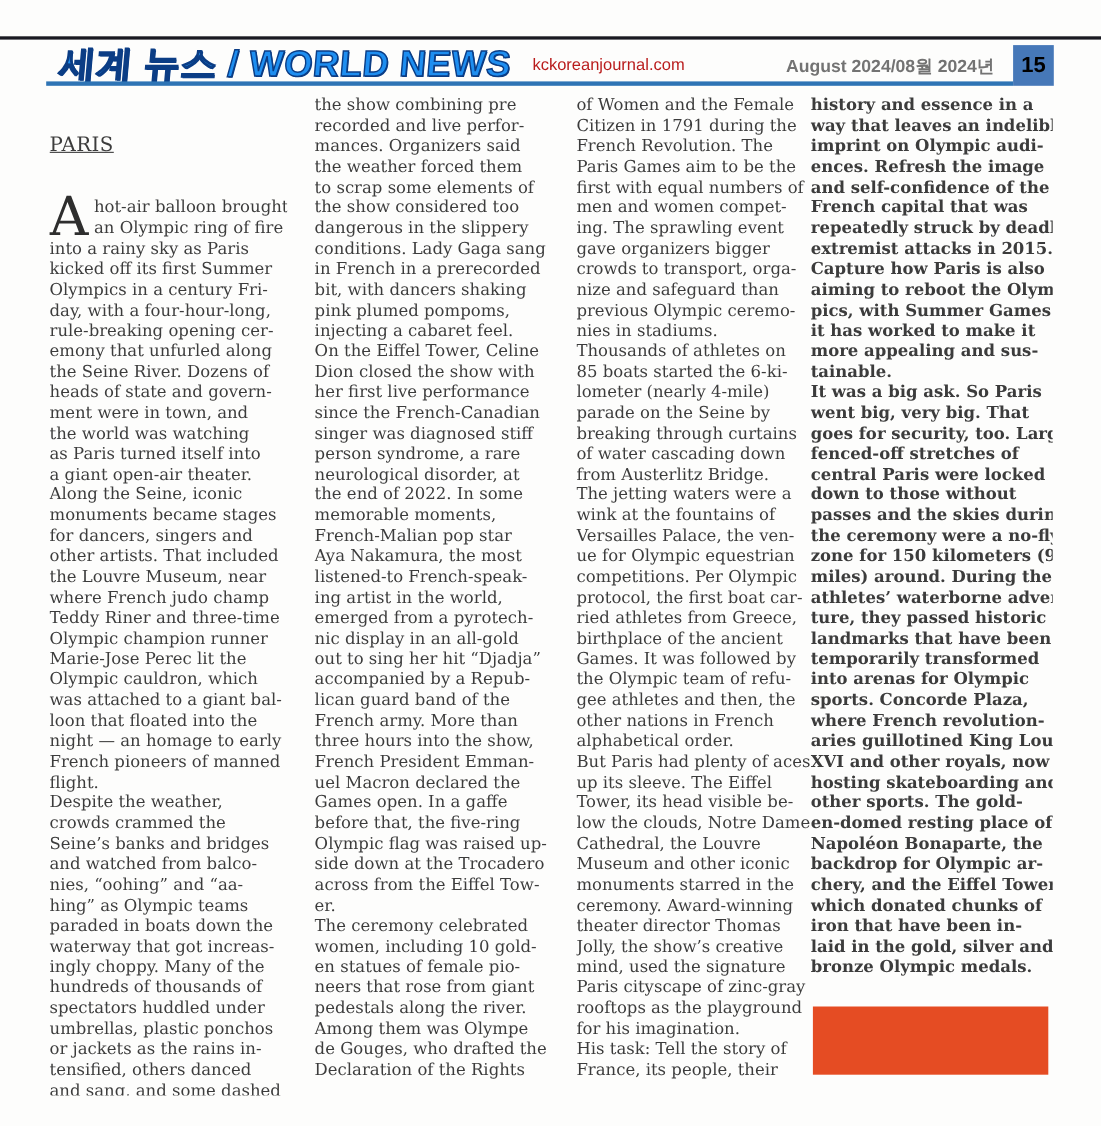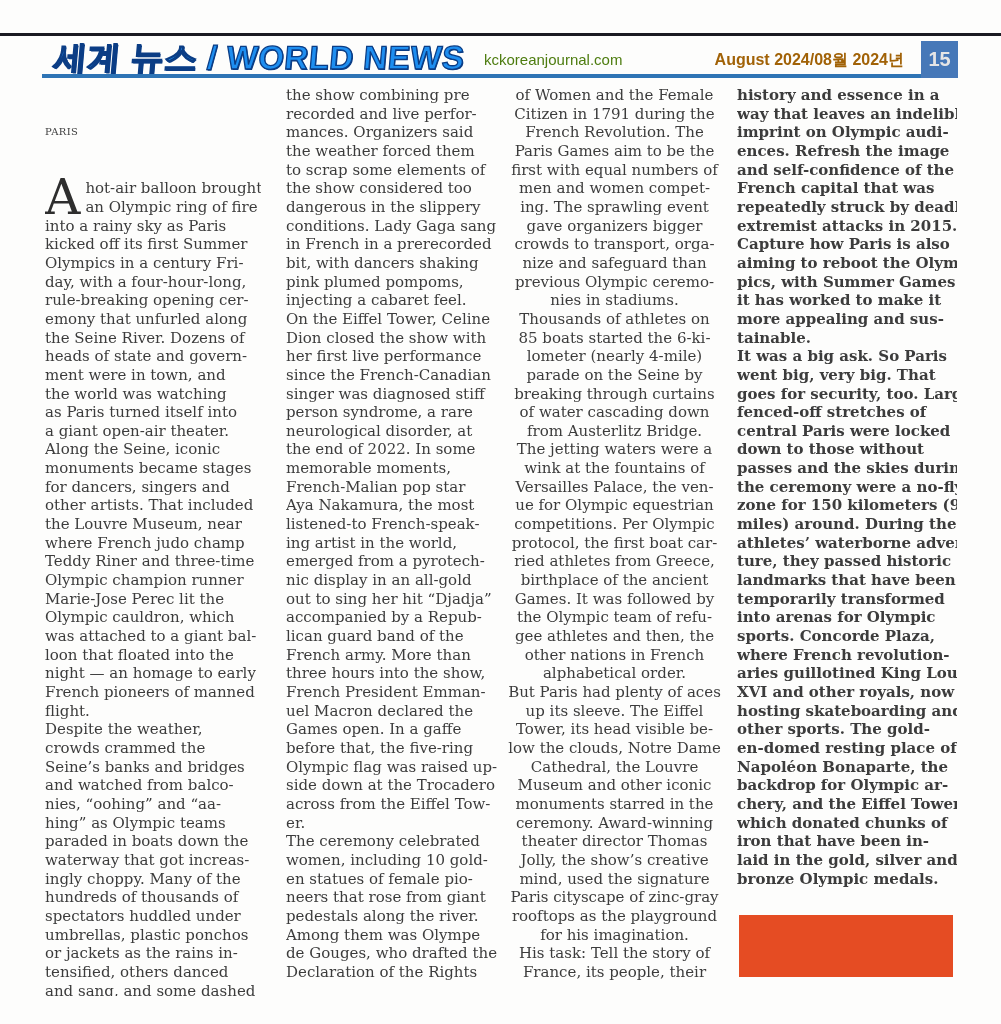--- a/index.html
+++ b/index.html
@@ -12,46 +12,46 @@
   .header-title {
     position:absolute; left:54px; top:36px;
     font-family:"Liberation Sans", sans-serif;
     font-weight:bold; font-size:33px; letter-spacing:0.5px;
     color:#1e8ef0; -webkit-text-stroke:1.3px #0b3d85;
     text-shadow:1px 1px 0 #0b3d85;
     transform:skewX(-5deg); white-space:nowrap;
   }
   .site-url {
     position:absolute; left:484px; top:51px;
-    font-family:"Liberation Sans", sans-serif; font-size:15px; color:#4d7c0f;
+    font-family:"Liberation Sans", sans-serif; font-size:15px; color:#b91c1c;
   }
   .issue-date {
     position:absolute; right:97px; top:50px;
-    font-family:"Liberation Sans", sans-serif; font-weight:bold; font-size:16px; color:#a16207;
+    font-family:"Liberation Sans", sans-serif; font-weight:bold; font-size:16px; color:#737373;
     white-space:nowrap;
   }
   .pagenum-badge {
     position:absolute; left:921px; top:41px; width:37px; height:37px;
-    background:#4678b8; color:#e5e5e5;
+    background:#4678b8; color:#000000;
     font-family:"Liberation Sans", sans-serif; font-weight:bold; font-size:20px;
     display:flex; align-items:center; justify-content:center;
   }
   .header-rule { position:absolute; left:42px; top:74px; width:879px; height:4px; background:#2e74b5; }
 
   .columns { position:absolute; left:45px; top:86px; width:912px; height:932px; }
   .col {
     position:absolute; top:0; height:910px;
     font-size:15px; line-height:18.65px; color:#3c3c3c;
     white-space:pre; overflow:hidden;
   }
   .col1 { left:0;     width:216px; }
   .col2 { left:241px; width:218px; }
-  .col3 { left:460px; width:219px;text-align:center; }
+  .col3 { left:479px; width:219px; }
   .col4 { left:692px; width:220px;font-weight:bold; }
-  .kicker { font-size:10px; letter-spacing:0.4px; color:#3c3c3c; }
+  .kicker { font-size:18px; letter-spacing:0.4px; color:#3c3c3c;text-decoration:underline; }
   .dropcap {
     float:left; font-size:49px; line-height:34px; height:35px;
     padding:2px 5px 0 0; color:#2e2e2e;
   }
   .ad-block {
     margin-top:27px; margin-left:2px; width:214px; height:62px;
     background:#e54c23;
   }
 </style>
 </head>

